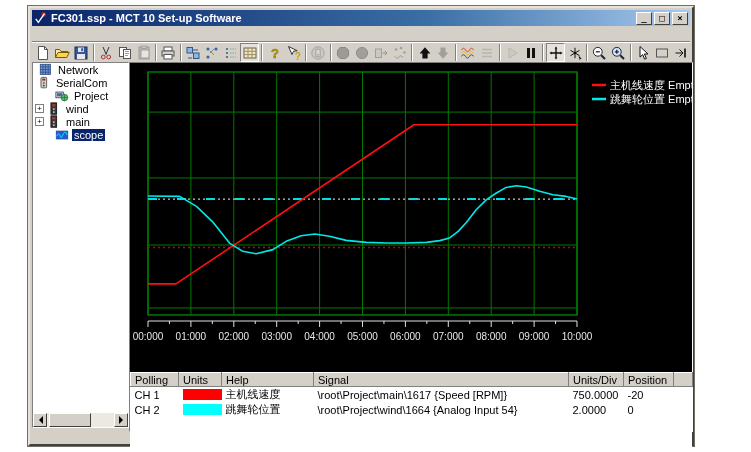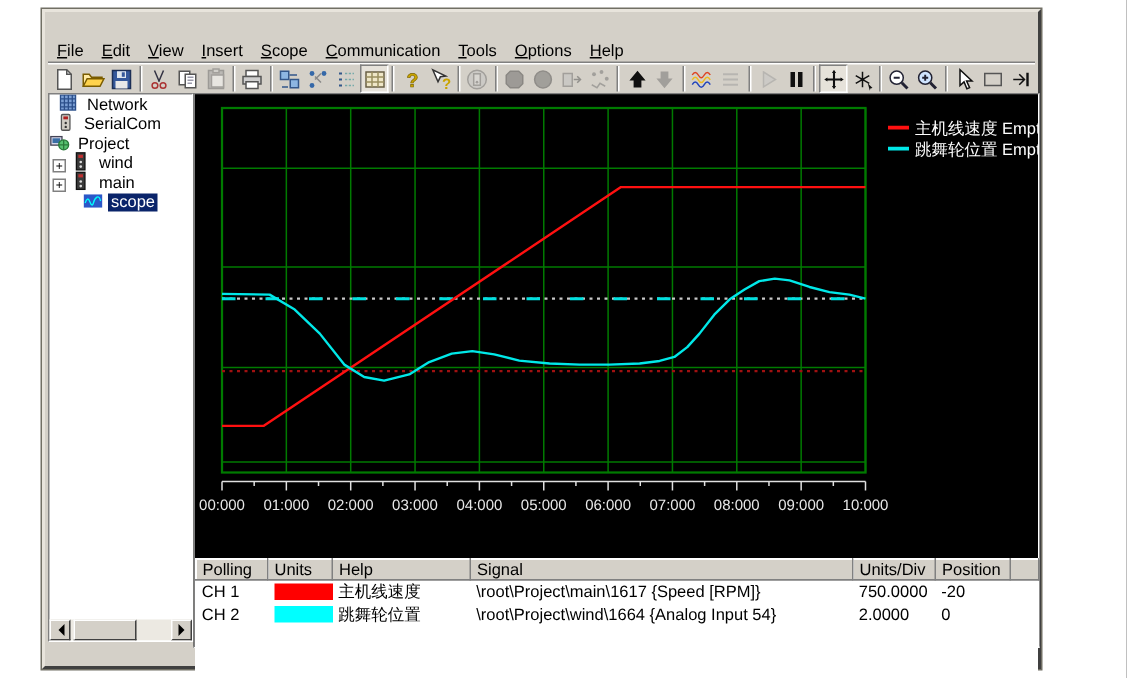--- a/index.html
+++ b/index.html
@@ -23,21 +23,21 @@
   .toolbar{position:absolute;left:2px;top:33px;right:2px;height:22px;border-top:1px solid #808080;
     box-shadow:0 1px 0 #fff inset;display:flex;align-items:center;padding-left:2px;}
   .tbtn{width:20px;height:19px;display:flex;align-items:center;justify-content:center;border:1px solid transparent;}
   .tbtn svg{width:16px;height:16px;}
   .tbtn.disabled{opacity:.45;filter:grayscale(1);}
   .tbtn.pressed{border-color:#808080 #fff #fff #808080;background:#e6e2da;}
   .tsep{width:2px;height:17px;margin:0 2px;border-left:1px solid #808080;border-right:1px solid #fff;}
   
   .tree{position:absolute;left:2px;top:54px;width:97px;height:366px;background:#fff;
     border:1px solid;border-color:#808080 #fff #fff #808080;overflow:hidden;font-size:11px;}
-  .titem{display:flex;align-items:flex-end;height:13px;white-space:nowrap;}
+  .titem{display:flex;align-items:center;height:13px;white-space:nowrap;}
   .titem .exp{width:9px;height:9px;border:1px solid #808080;background:#fff;font-size:8px;line-height:7px;
     text-align:center;margin-right:3px;flex:0 0 9px;color:#000;}
   .titem .tico{width:14px;height:14px;margin-right:3px;flex:0 0 14px;}
   .titem .tico svg{width:14px;height:14px;}
   .titem .tlabel{padding:0 2px;}
   .titem.selected .tlabel{background:#0a246a;color:#fff;}
   .hscroll{position:absolute;left:0;bottom:0;right:0;height:14px;background:#ece9e2;display:flex;}
   .sbtn{width:14px;height:14px;background:#d4d0c8;border:1px solid;border-color:#fff #404040 #404040 #fff;
     display:flex;align-items:center;justify-content:center;}
   .tri-l{width:0;height:0;border:4px solid transparent;border-right:4px solid #000;margin-left:-3px;}
@@ -60,32 +60,33 @@
   .sb-box{position:absolute;right:16px;top:3px;width:130px;height:12px;
     border:1px solid;border-color:#808080 #fff #fff #808080;background:#d4d0c8;}
   .grip{position:absolute;right:1px;bottom:1px;width:12px;height:12px;
     background:repeating-linear-gradient(135deg,transparent 0 2px,#808080 2px 3px,#fff 3px 4px);}
 </style>
 </head>
 <body>
 
 <div class="win">
 
-
-  <nav class="menubar" id="menubar">
-      <span class="menu-item">File</span>
-      <span class="menu-item">Edit</span>
-      <span class="menu-item">View</span>
-      <span class="menu-item">Insert</span>
-      <span class="menu-item">Scope</span>
-      <span class="menu-item">Communication</span>
-      <span class="menu-item">Tools</span>
-      <span class="menu-item">Options</span>
-      <span class="menu-item">Help</span>
-    </nav>
+  <div class="titlebar">
+    <span class="ticon">
+      <svg viewBox="0 0 16 16">
+          <circle cx="11" cy="4" r="2.6" fill="#d82010"></circle>
+          <path d="M2 9l3 4 7-10" stroke="#fff" stroke-width="1.6" fill="none"></path>
+        </svg>
+    </span>
+    <span class="ttext">FC301.ssp - MCT 10 Set-up Software</span>
+    <span class="winbtn">_</span>
+    <span class="winbtn">□</span>
+    <span class="winbtn">×</span>
+  </div>
+
 
   <div class="toolbar" id="toolbar">
       <span class="tbtn">
         <svg viewBox="0 0 16 16">
           <path d="M3.5 1.5h6l3 3v10h-9z" fill="#fff" stroke="#555"></path>
           <path d="M9.5 1.5v3h3" fill="none" stroke="#555"></path>
         </svg>
       </span>
       <span class="tbtn">
         <svg viewBox="0 0 16 16">
@@ -299,21 +300,21 @@
         </div>
         <div class="titem" style="padding-left: 4px;">
           <span class="tico"><svg viewBox="0 0 16 16">
               <rect x="4.5" y="1.5" width="6.5" height="12" rx="1" fill="#d0ccc4" stroke="#555"></rect>
               <rect x="6" y="3" width="3.5" height="2.2" fill="#b02020"></rect>
               <circle cx="7.8" cy="8" r=".9" fill="#333"></circle>
               <circle cx="7.8" cy="11" r=".9" fill="#333"></circle>
             </svg></span>
           <span class="tlabel">SerialCom</span>
         </div>
-        <div class="titem" style="padding-left: 0;">
+        <div class="titem" style="padding-left: 22px;">
           <span class="tico"><svg viewBox="0 0 16 16">
               <rect x="1" y="3.5" width="8.5" height="6.5" fill="#d8d8ec" stroke="#445"></rect>
               <rect x="2.3" y="4.8" width="5.8" height="3.6" fill="#3a6ea5"></rect>
               <circle cx="10.8" cy="9.8" r="3.8" fill="#58c070" stroke="#2a7a3a"></circle>
               <path d="M7 9.8h7.6M10.8 6v7.6" stroke="#2a7a3a"></path>
             </svg></span>
           <span class="tlabel">Project</span>
         </div>
         <div class="titem" style="padding-left: 2px;">
           <span class="exp">+</span>

